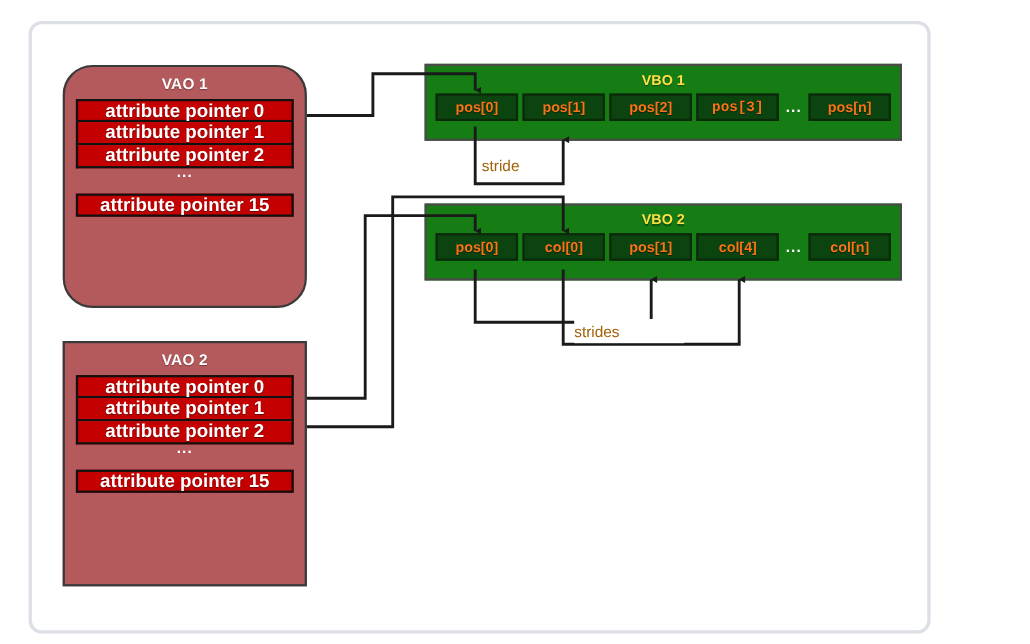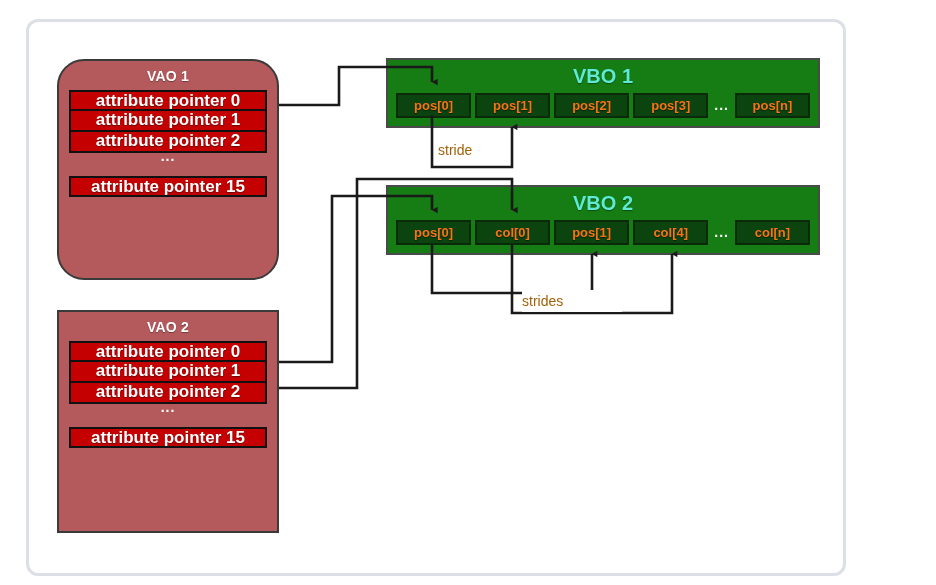--- a/index.html
+++ b/index.html
@@ -84,22 +84,22 @@
     letter-spacing: 1px;
   }
   
   .vbo-box {
     position: absolute;
     background: #167d14;
     border: 2px solid #4a4a4a;
     box-sizing: border-box;
   }
   .vbo-title {
-    color: #5eead4;
-    font-size: 20px;
+    color: #fde047;
+    font-size: 13px;
     font-weight: bold;
     text-align: center;
     padding-top: 5px;
     padding-bottom: 5px;
     text-shadow: 0 1px 1px rgba(0,0,0,0.4);
   }
   .vbo-cells {
     display: flex;
     align-items: center;
     padding: 0 8px 8px 8px;
@@ -166,21 +166,21 @@
       <div class="attr-row spaced">attribute pointer 15</div>
     </div>
   </div>
 
   <div class="vbo-box" style="left:386px; top:58px; width:434px; height:70px;">
     <div class="vbo-title">VBO 1</div>
     <div class="vbo-cells">
       <div class="vbo-cell" style="width:76px;">pos[0]</div>
       <div class="vbo-cell" style="width:76px;">pos[1]</div>
       <div class="vbo-cell" style="width:76px;">pos[2]</div>
-      <div class="vbo-cell" style="width:76px;">pos[3]</div>
+      <div class="vbo-cell" style="width:76px;font-family:Liberation Mono, monospace;">pos[3]</div>
       <div class="vbo-gap">...</div>
       <div class="vbo-cell" style="width:76px; margin-left:0;">pos[n]</div>
     </div>
   </div>
 
   <div class="vbo-box" style="left:386px; top:185px; width:434px; height:70px;">
     <div class="vbo-title">VBO 2</div>
     <div class="vbo-cells">
       <div class="vbo-cell" style="width:76px;">pos[0]</div>
       <div class="vbo-cell" style="width:76px;">col[0]</div>

